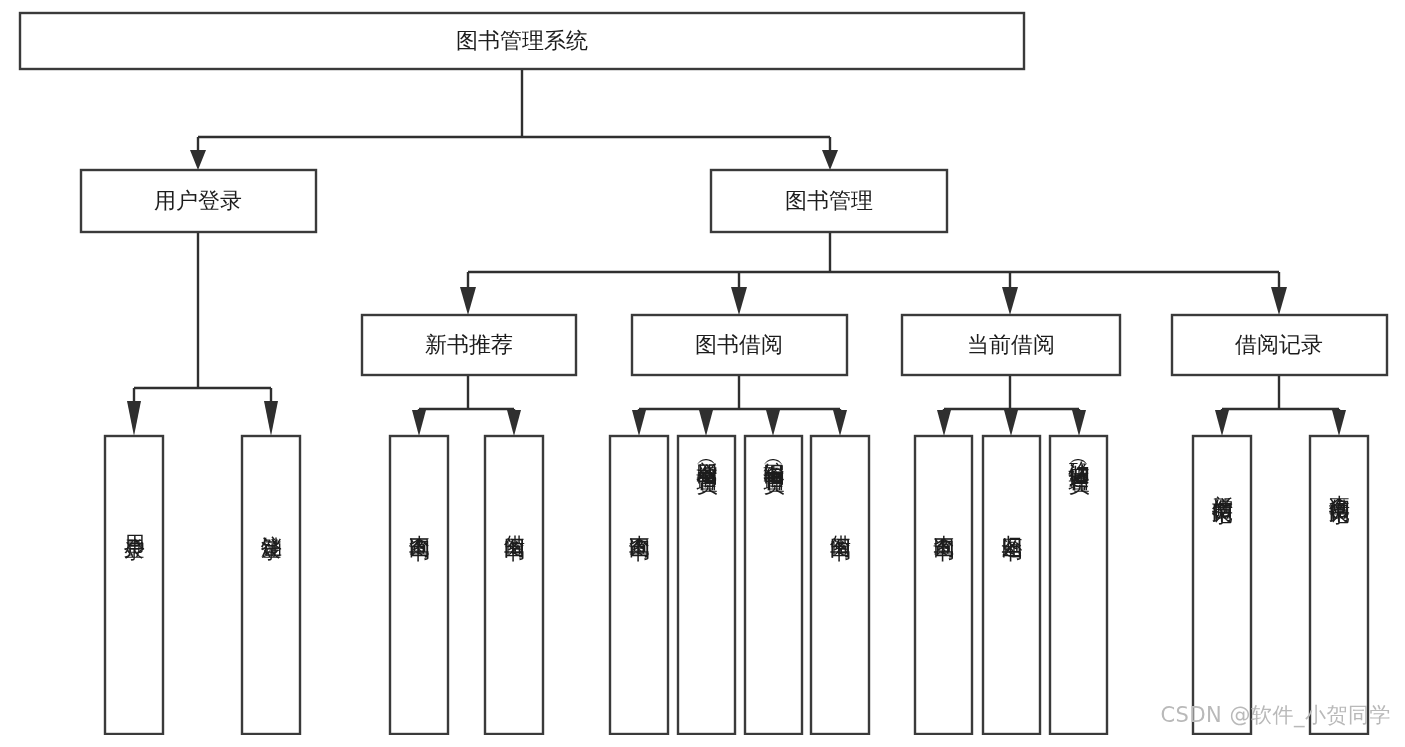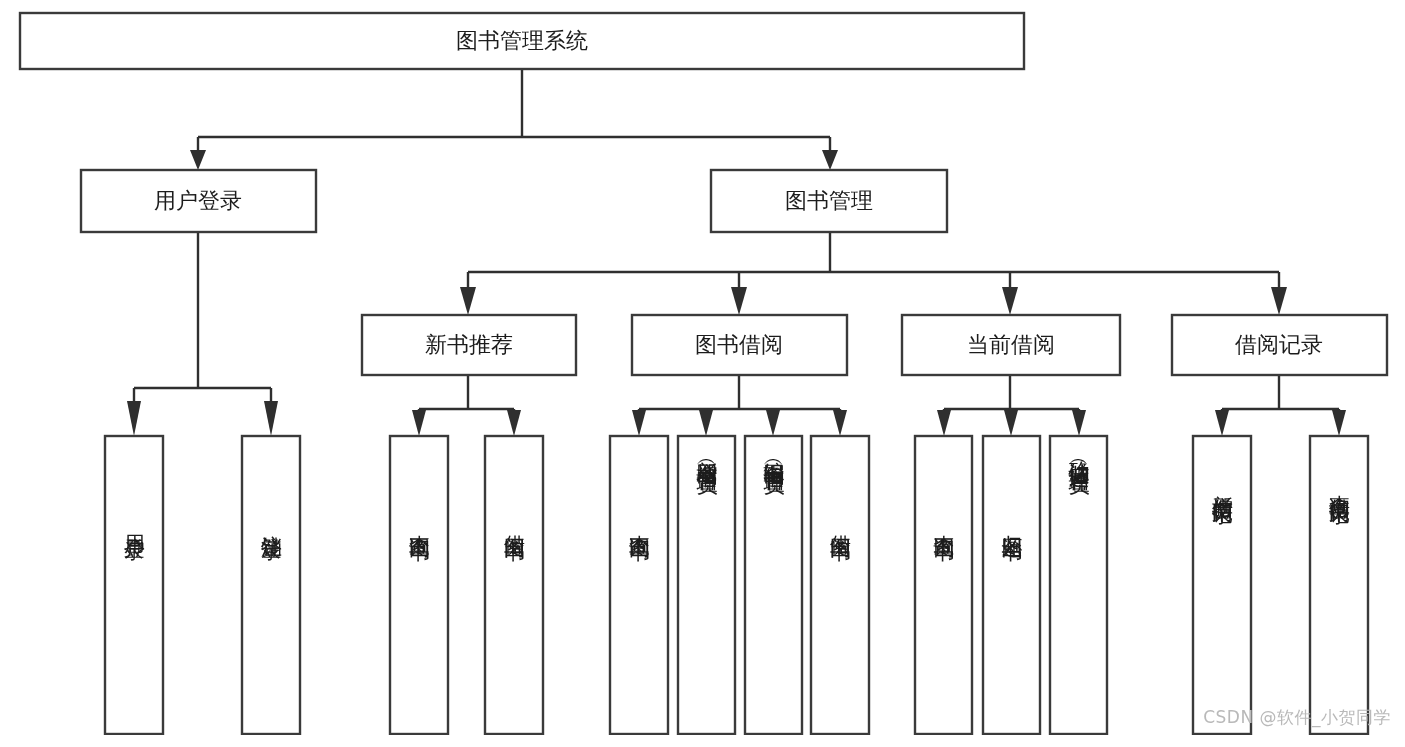--- a/index.html
+++ b/index.html
@@ -63,21 +63,21 @@
     line-height: 1.18;
     letter-spacing: 2px;
     color: #1c1c1c;
     white-space: nowrap;
   }
   .watermark {
     position: absolute;
     right: 14px;
     bottom: 6px;
     font-family: "DejaVu Sans", "Liberation Sans", sans-serif;
-    font-size: 17px;
+    font-size: 21px;
     color: #b9b9b9;
     letter-spacing: 0.5px;
     white-space: nowrap;
     user-select: none;
   }
 </style>
 </head>
 <body>
 
 <div id="diagram-root">

